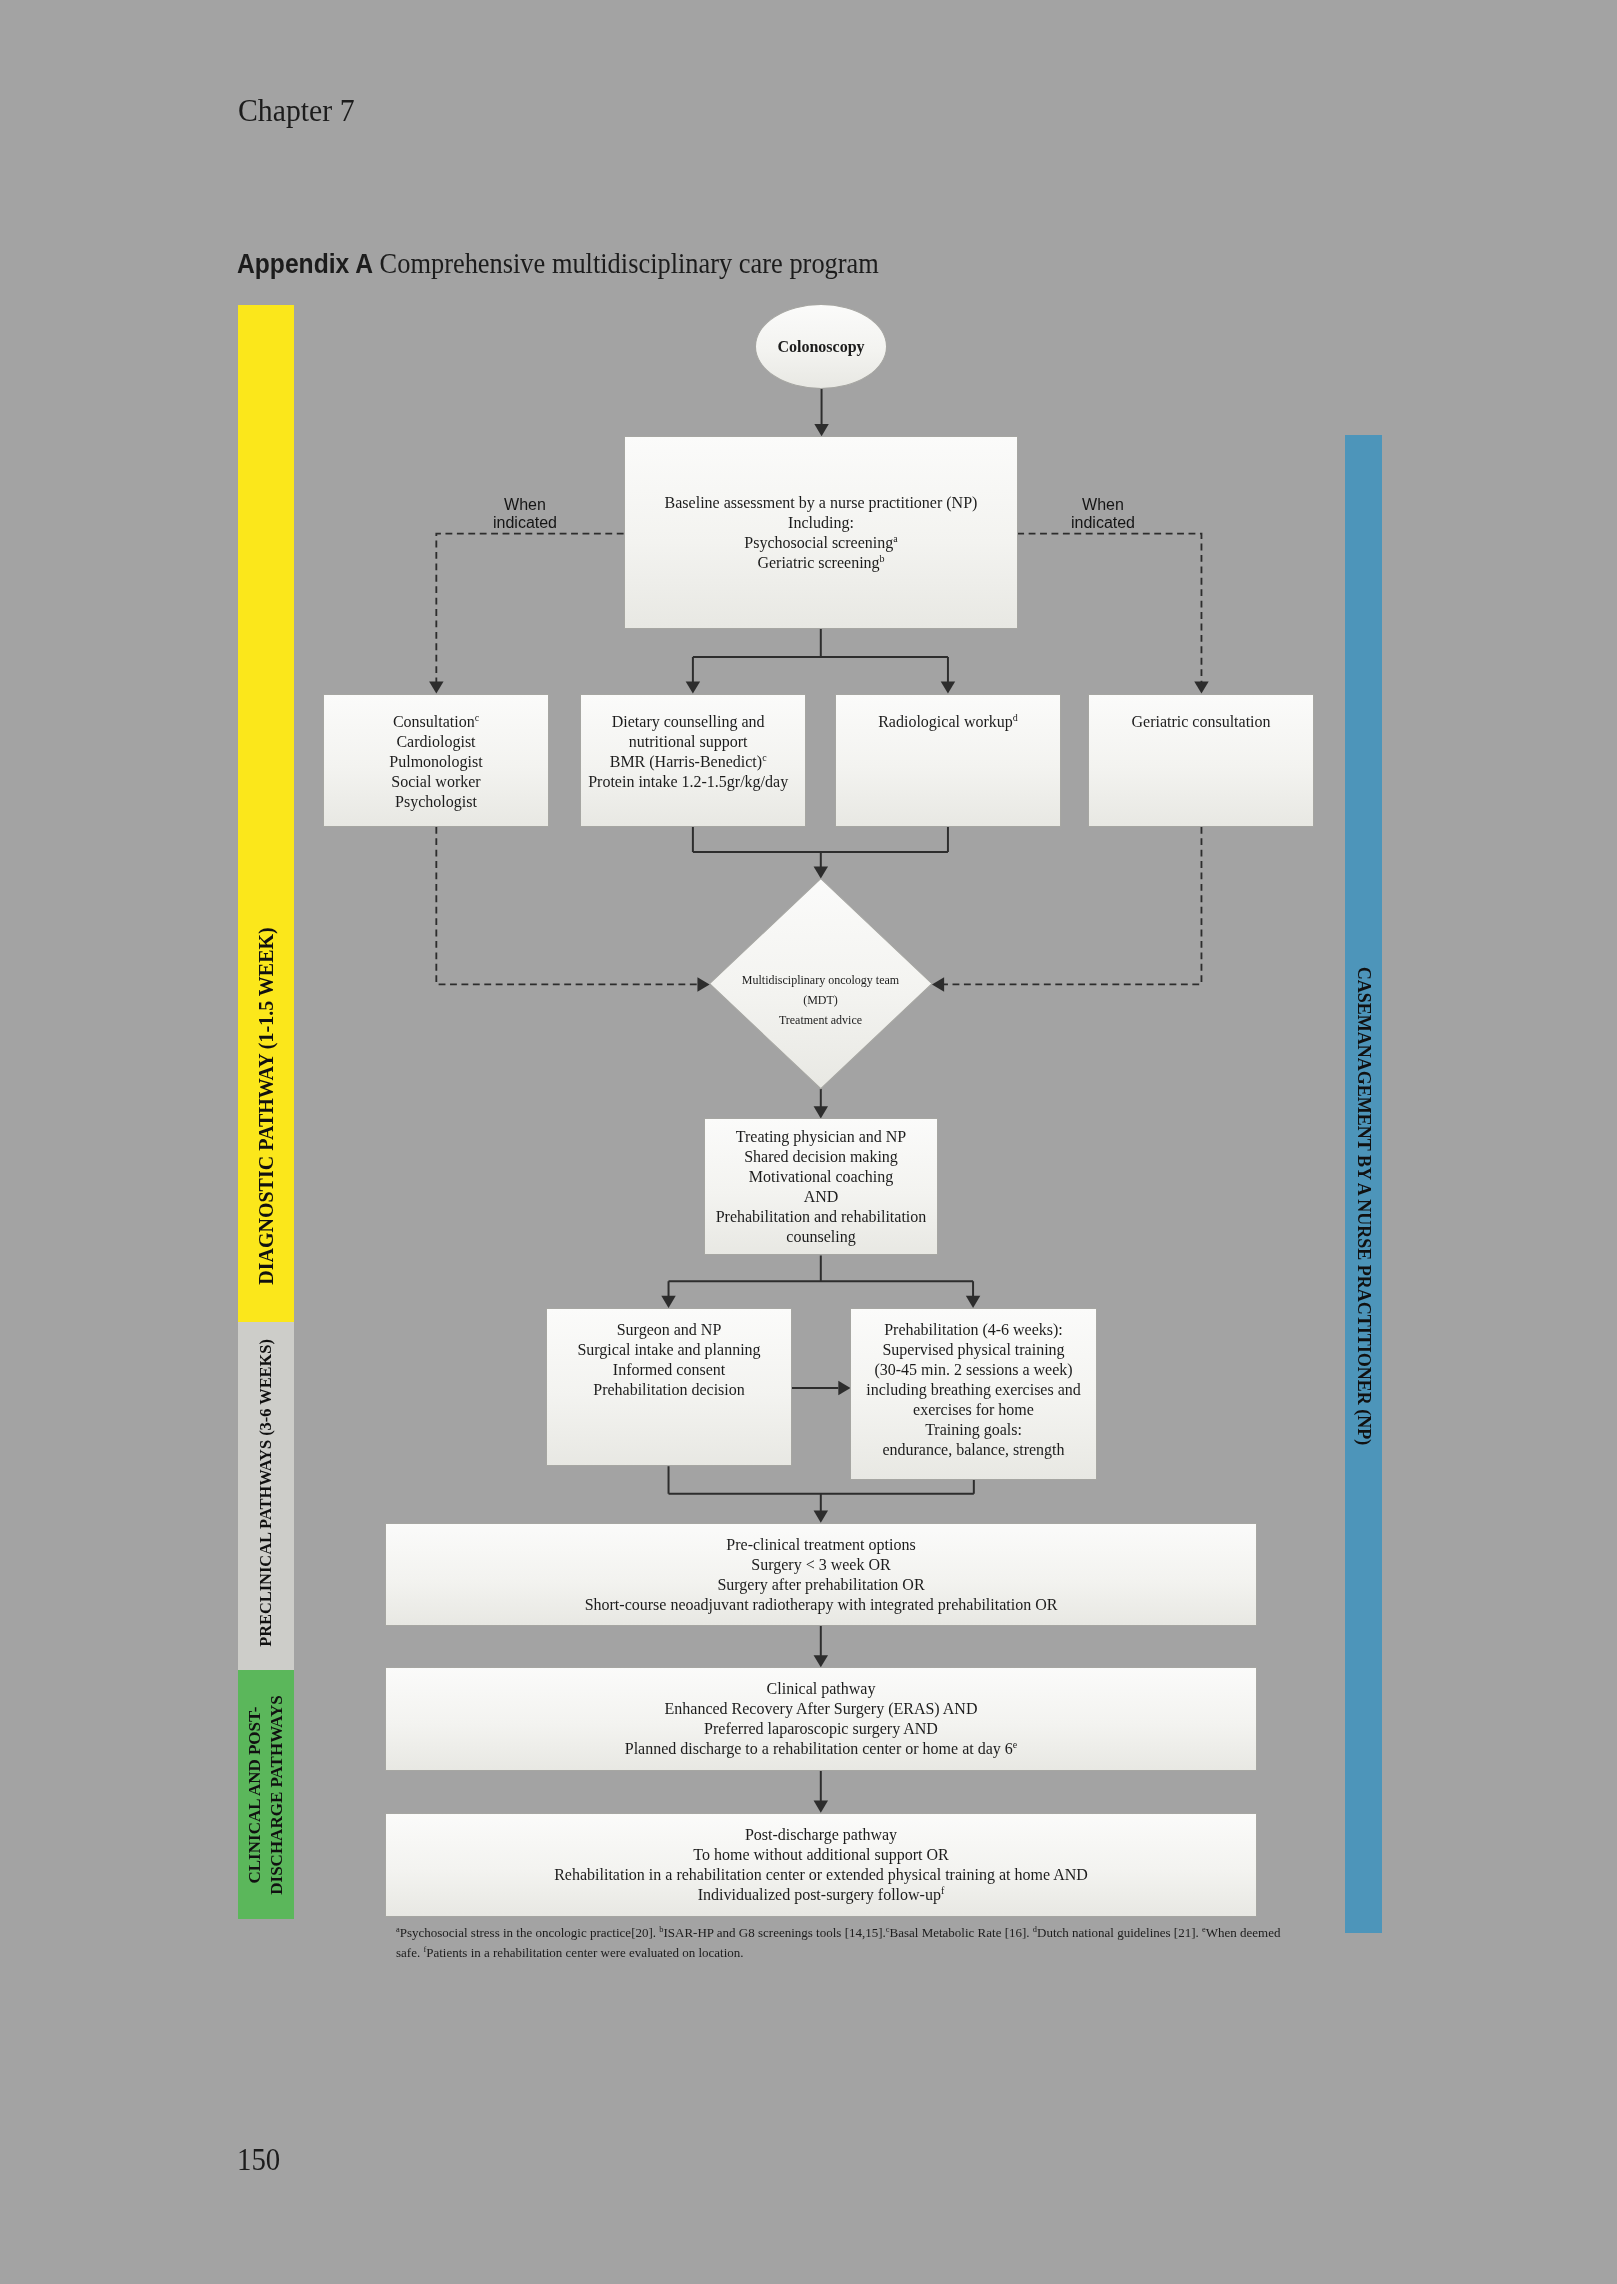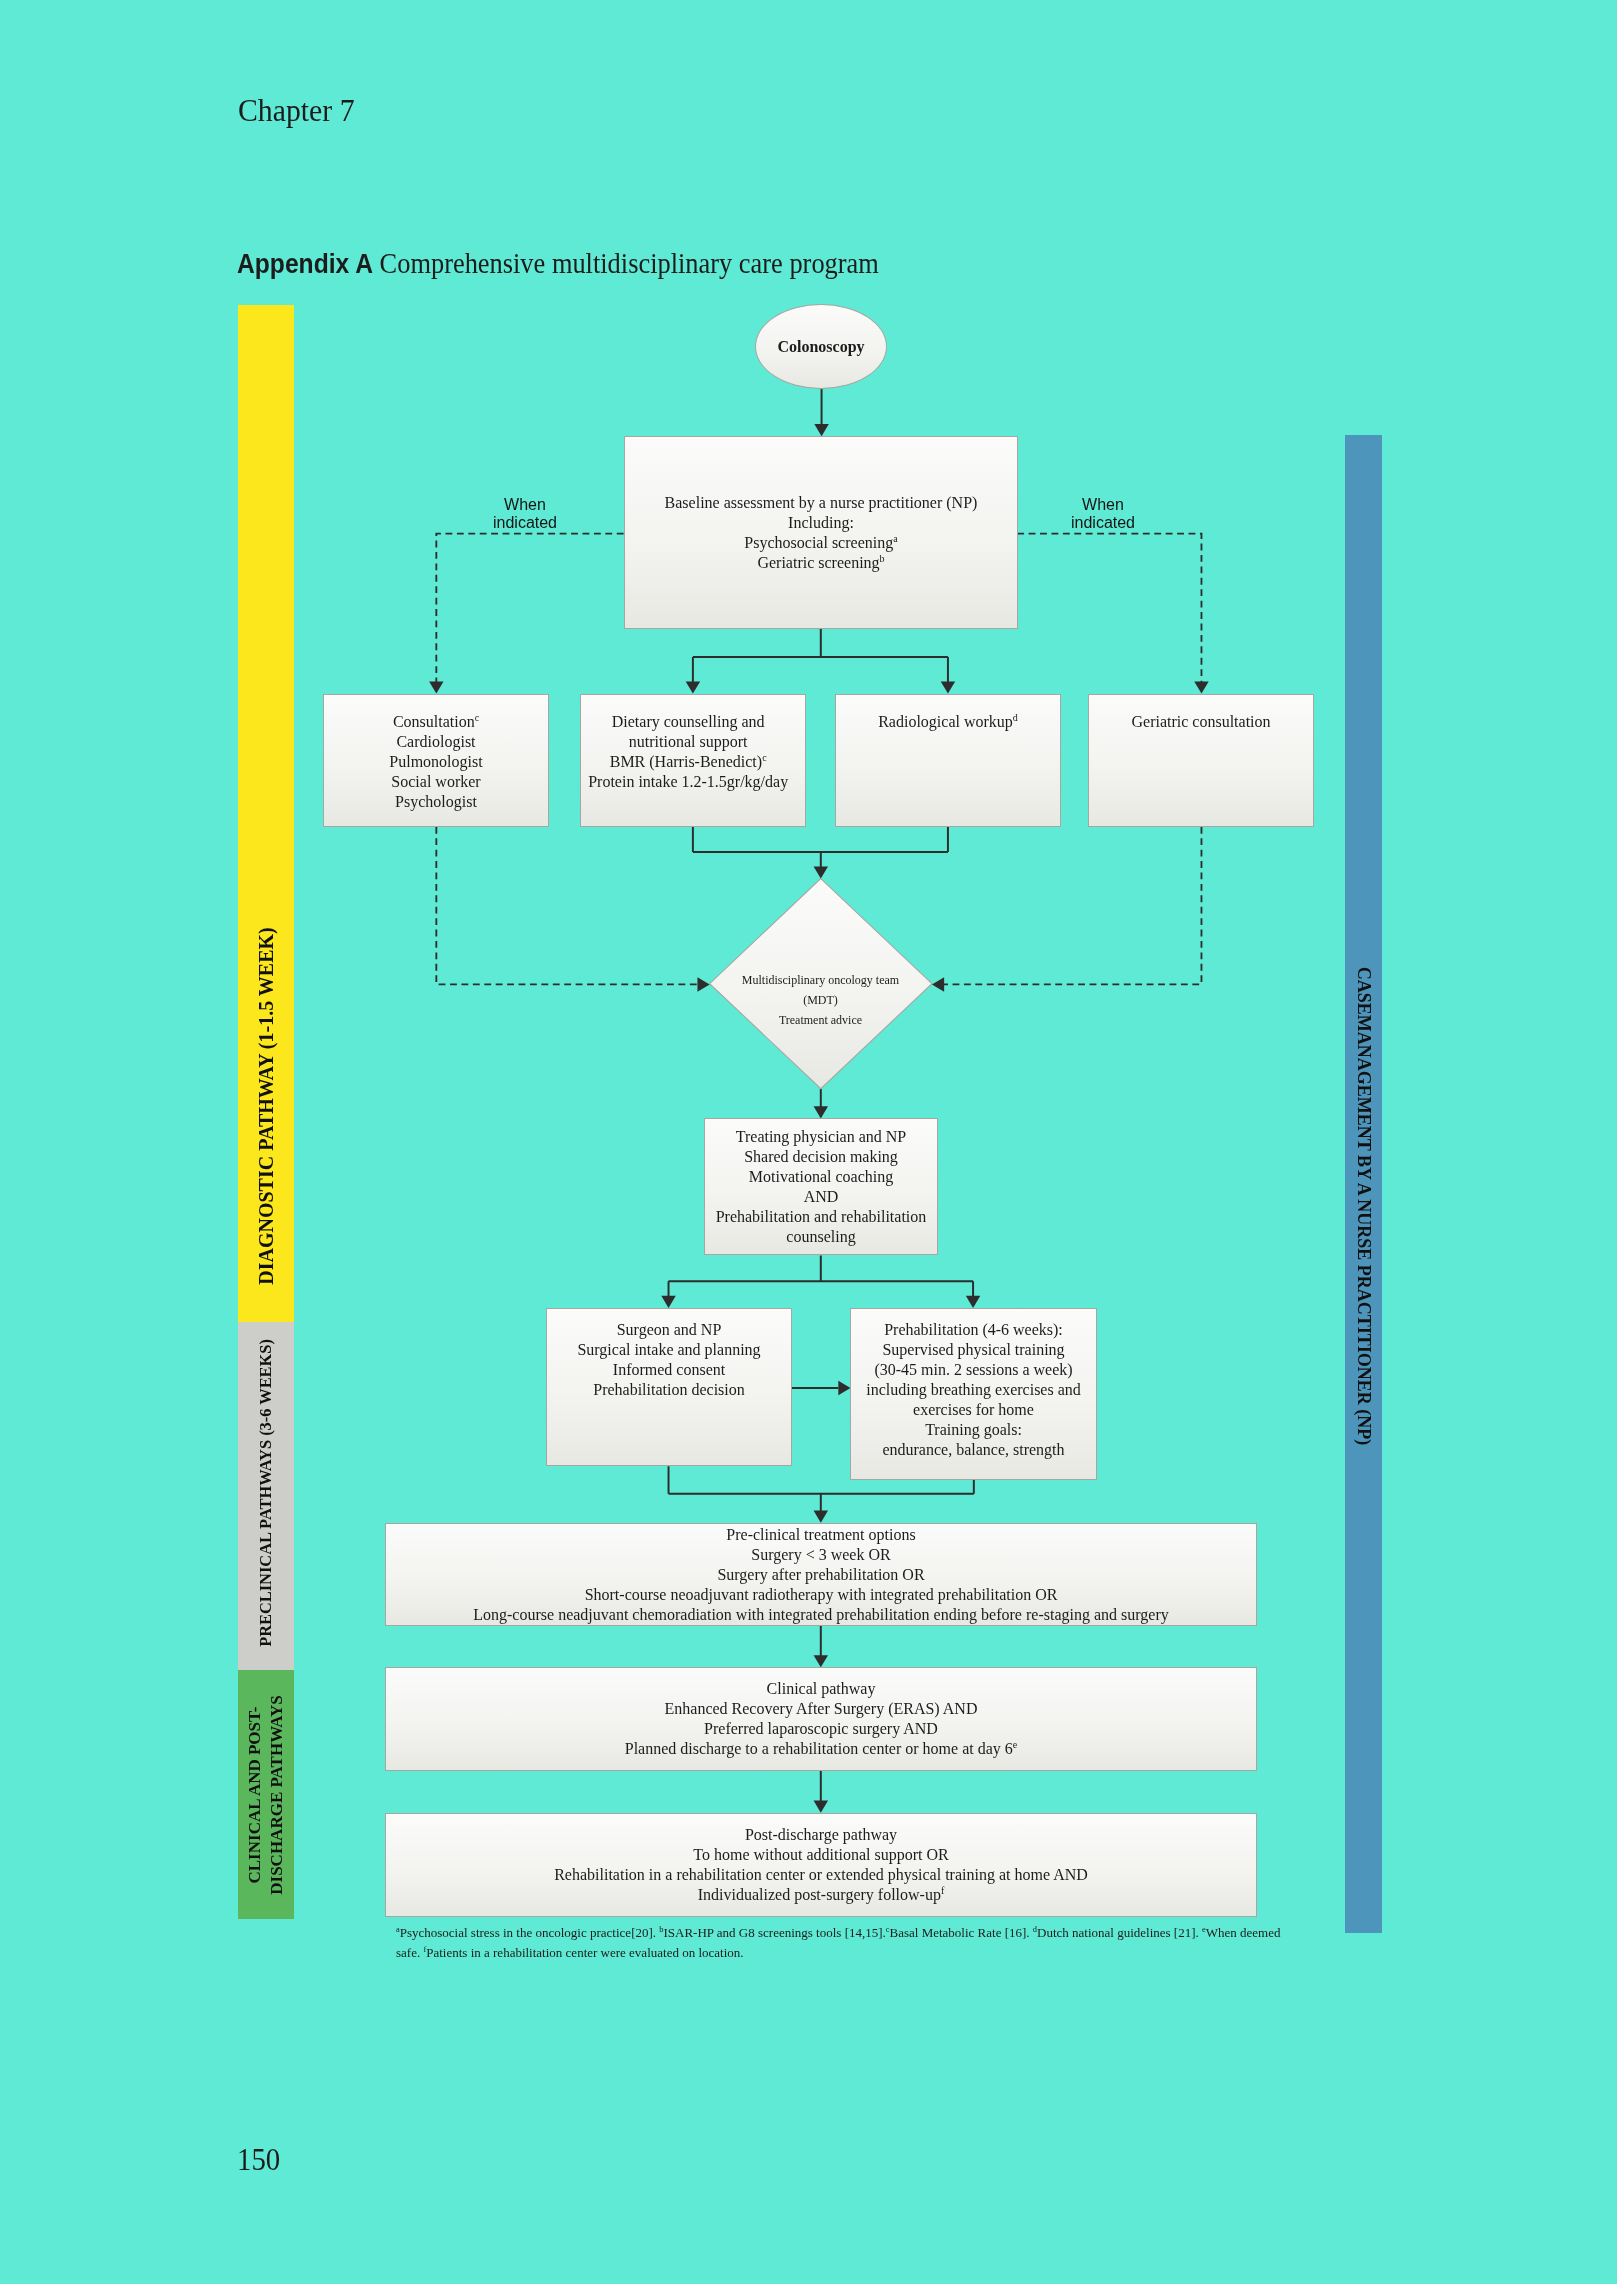--- a/index.html
+++ b/index.html
@@ -1,16 +1,16 @@
 <!DOCTYPE html>
 <html style="font-size:12px"><head>
 <meta charset="utf-8">
 <style>
   html,body{margin:0;padding:0;background:#ffffff;}
-  .page{position:relative;width:1618px;height:2284px;background:#5eead4;overflow:hidden;
+  .page{position:relative;width:1618px;height:2284px;background:#a3a3a3;overflow:hidden;
         font-family:"Liberation Serif","DejaVu Serif",serif;color:#1c1c1c;}
   
   .chapter{position:absolute;left:238px;top:93px;font-size:32px;line-height:1.1;
            transform:scaleX(0.93);transform-origin:left top;white-space:nowrap;}
   .appendix{position:absolute;left:237px;top:246px;font-size:30px;line-height:1.1;
             transform:scaleX(0.88);transform-origin:left top;white-space:nowrap;}
   .appendix .alabel{font-family:"Liberation Sans","DejaVu Sans",sans-serif;font-weight:bold;font-size:28px;}
   .pagenum{position:absolute;left:237px;top:2141px;font-size:32px;transform:scaleX(0.9);transform-origin:left top;}
   
   .band{position:absolute;}
@@ -200,21 +200,20 @@
     <span class="tl">including breathing exercises and exercises for home</span>
     <span class="tl">Training goals:</span>
     <span class="tl">endurance, balance, strength</span>
   </div>
 
   <div class="node center" style="left:385px;top:1523px;width:872px;height:103px;">
     <span class="tl"><span class="u">Pre-clinical treatment options</span></span>
     <span class="tl">Surgery &lt; 3 week OR</span>
     <span class="tl">Surgery after prehabilitation OR</span>
     <span class="tl">Short-course neoadjuvant radiotherapy with integrated prehabilitation OR</span>
-    <span class="tl">Long-course neadjuvant chemoradiation with integrated prehabilitation ending before re-staging and surgery</span>
   </div>
 
   <div class="node center" style="left:385px;top:1667px;width:872px;height:104px;">
     <span class="tl"><span class="u">Clinical pathway</span></span>
     <span class="tl">Enhanced Recovery After Surgery (ERAS) AND</span>
     <span class="tl">Preferred laparoscopic surgery AND</span>
     <span class="tl"><span>Planned discharge to a rehabilitation center or home at day 6</span><sup>e</sup></span>
   </div>
 
   <div class="node center" style="left:385px;top:1813px;width:872px;height:104px;">

